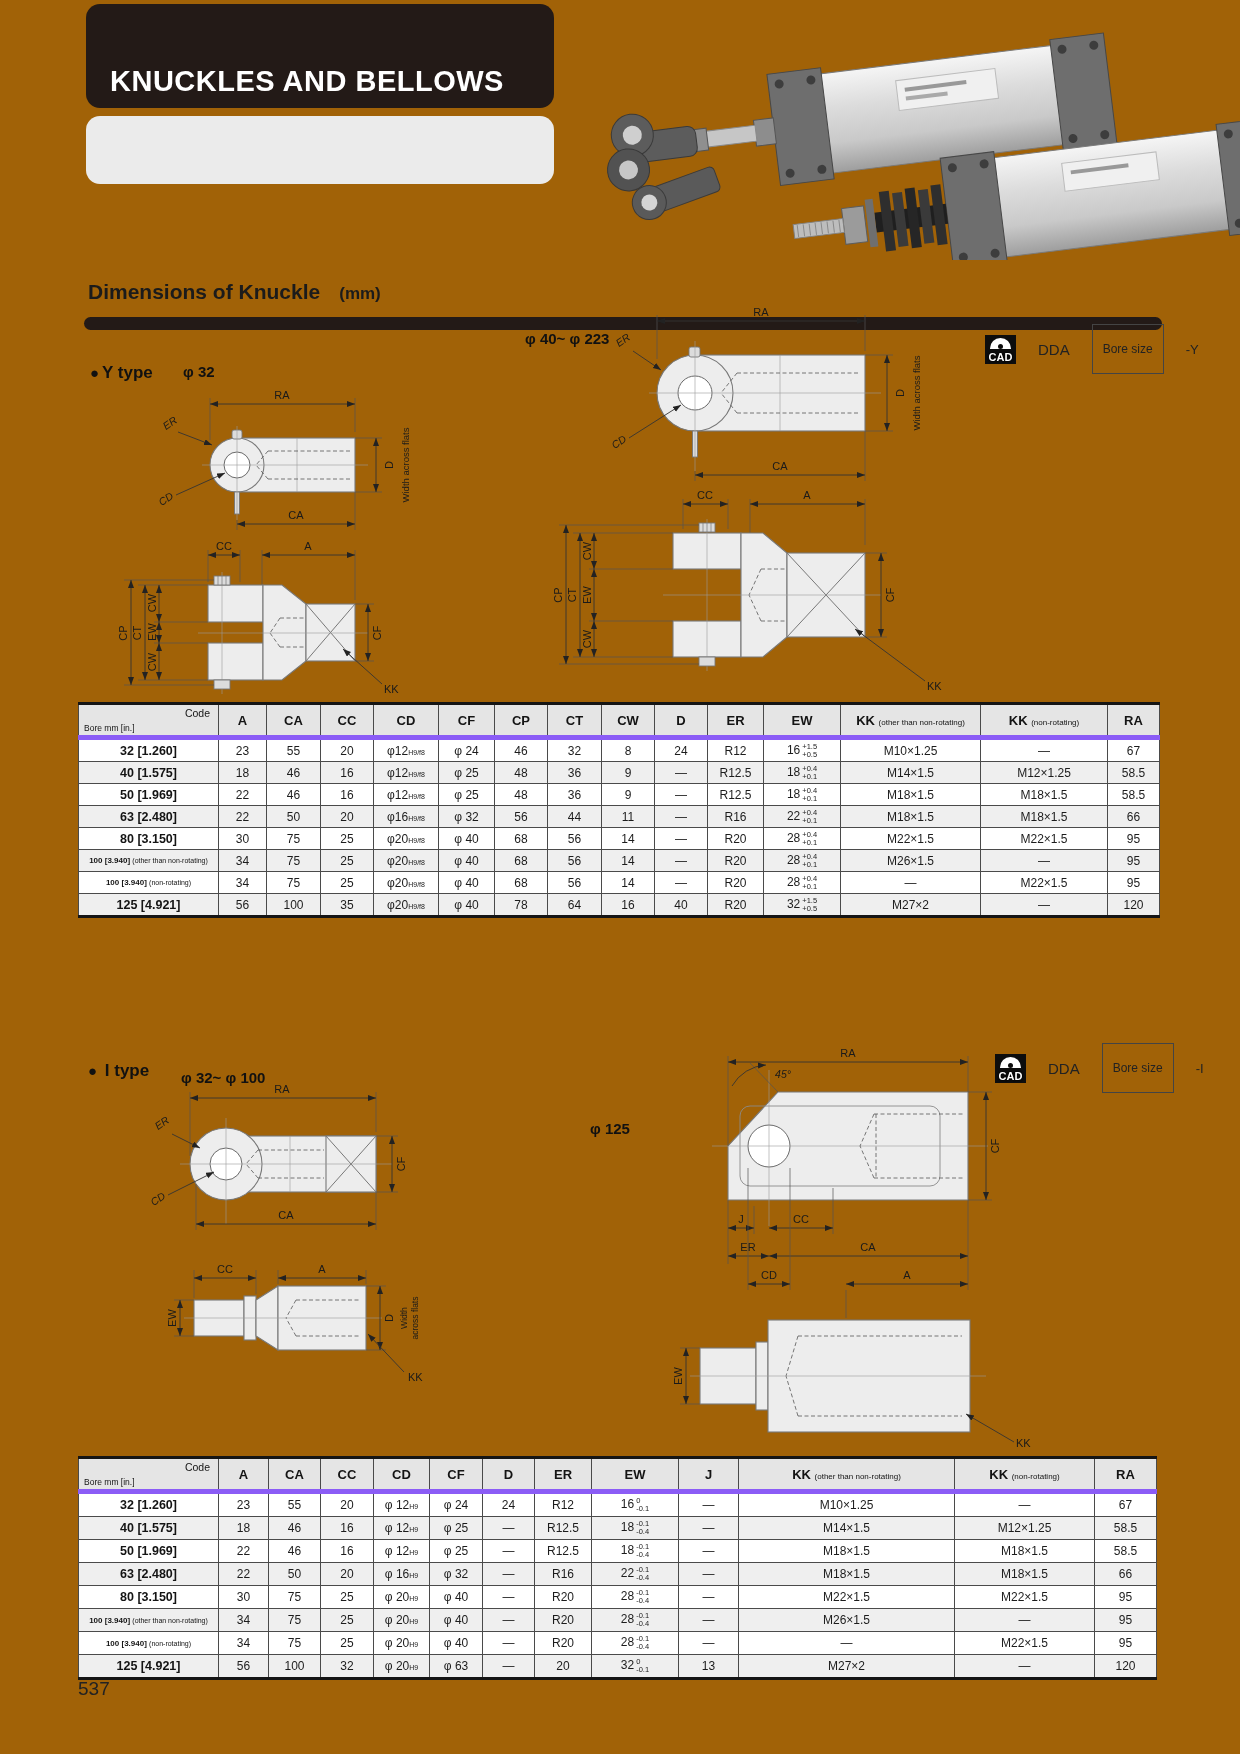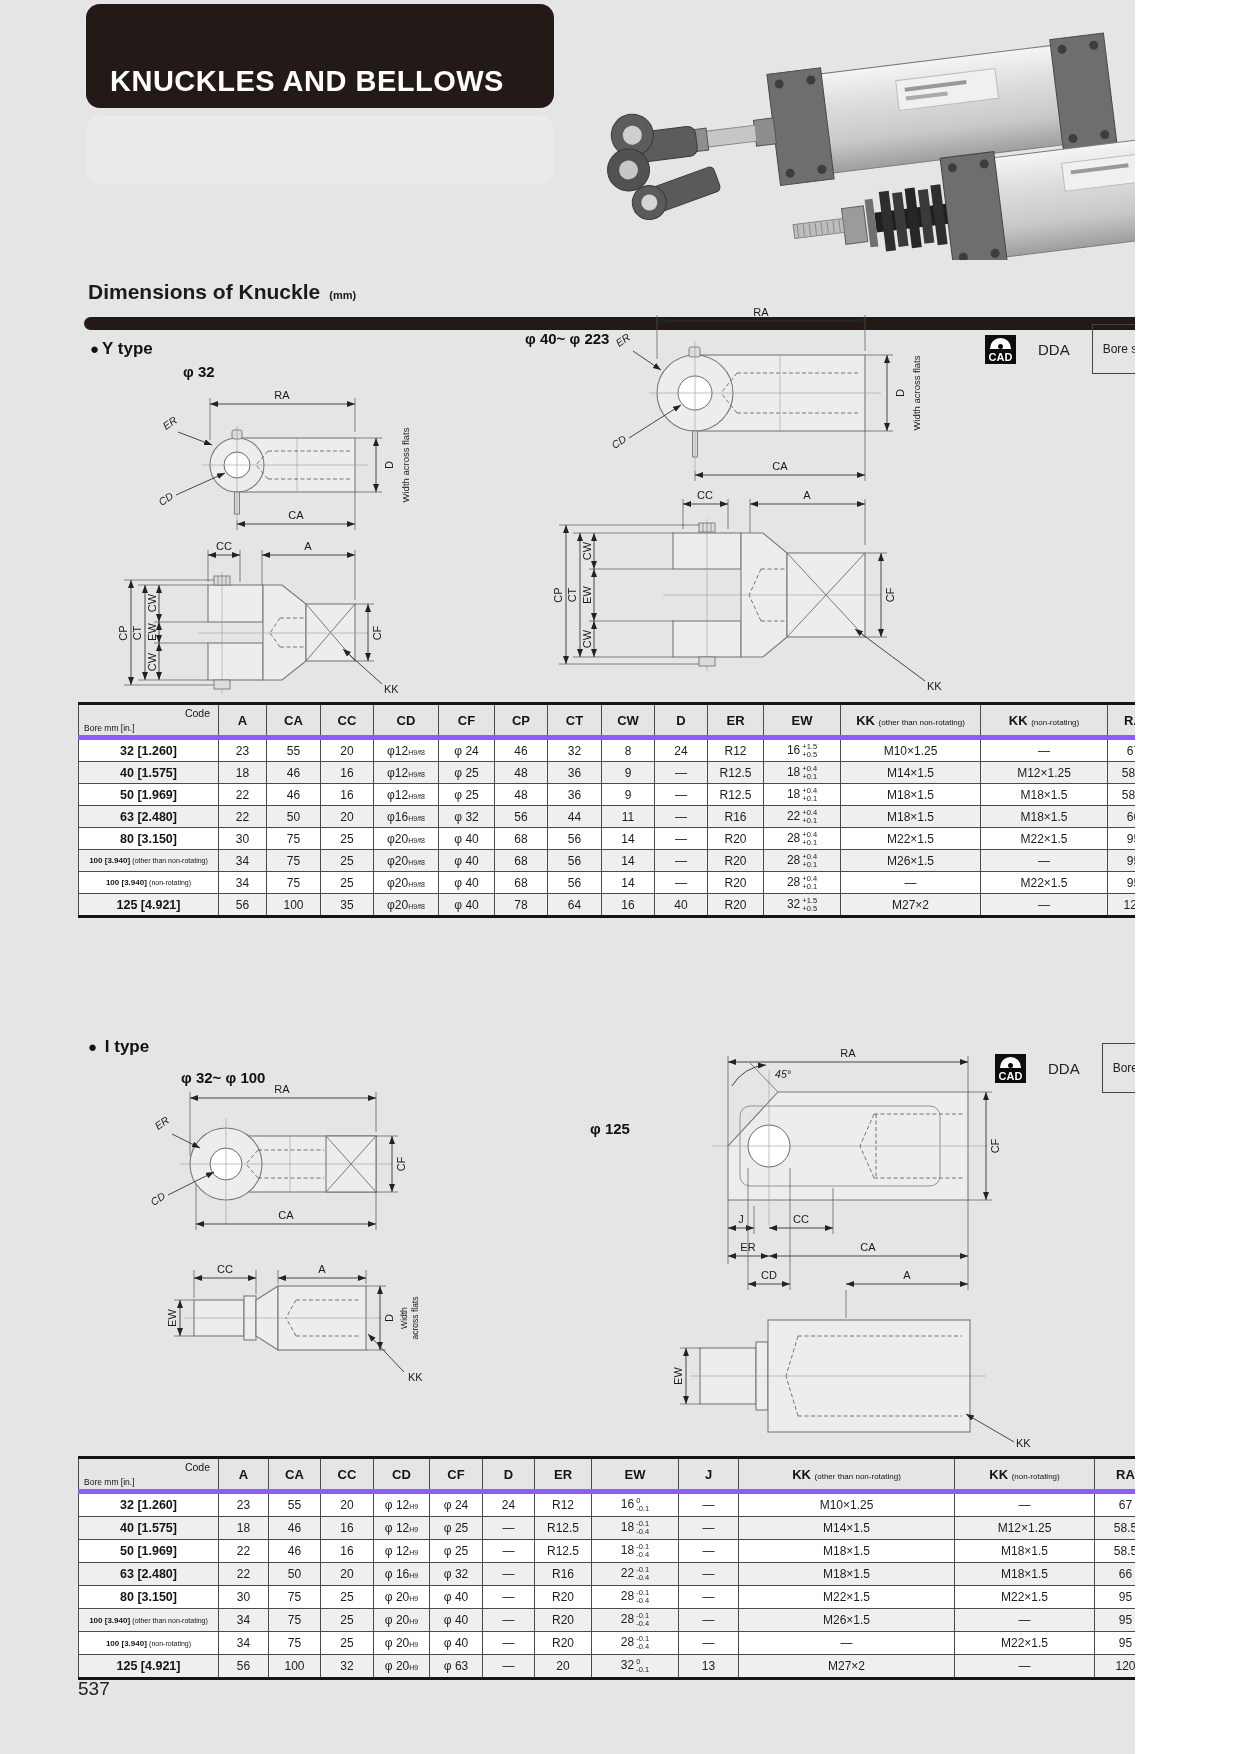--- a/index.html
+++ b/index.html
@@ -1,30 +1,30 @@
 <!DOCTYPE html>
 <html><head>
 <meta charset="utf-8">
 <style>
   html,body{margin:0;padding:0;background:#fff;}
-  .page{position:relative;width:1135px;height:1754px;background:#e5e5e5;overflow:hidden;
+  .page{position:relative;width:1240px;height:1754px;background:#a16207;overflow:hidden;
         font-family:"Liberation Sans",sans-serif;color:#1a1a1a;}
   .abs{position:absolute;}
 
   
   .banner{left:86px;top:4px;width:468px;height:104px;background:#231a17;border-radius:14px;
           display:flex;align-items:flex-end;padding:0 0 10px 24px;box-sizing:border-box;}
   .banner-title{color:#fff;font-size:29px;font-weight:bold;letter-spacing:.5px;white-space:nowrap;}
   .graybar{left:86px;top:116px;width:468px;height:68px;background:#ebebeb;border-radius:14px;}
 
   .sec-head{left:88px;top:280px;font-size:21px;font-weight:bold;color:#1b1b1b;}
-  .sec-head .unit{font-size:11px;margin-left:9px;}
+  .sec-head .unit{font-size:17px;margin-left:19px;}
   .rule{left:84px;top:317px;width:1078px;height:13px;background:#231a17;border-radius:7px;}
 
-  .type-head{font-size:17px;font-weight:bold;color:#111;white-space:nowrap;}
+  .type-head{font-size:17px;font-weight:bold;color:#111;white-space:nowrap;margin-top:24px;}
   .type-head .bullet{font-size:15px;margin-right:3px;}
   .philabel{font-size:15px;font-weight:bold;color:#111;white-space:nowrap;}
 
   
   .badge{display:flex;align-items:center;gap:22px;height:30px;}
   .cadicon{position:relative;width:31px;height:29px;background:#0d0d0d;flex:none;}
   .caddome{position:absolute;left:5px;top:3px;width:21px;height:11px;background:#fff;border-radius:11px 11px 0 0;}
   .caddome::after{content:"";position:absolute;left:8px;top:6px;width:5px;height:5px;background:#0d0d0d;border-radius:50%;}
   .cadtext{position:absolute;left:0;right:0;bottom:1px;text-align:center;color:#fff;font-weight:bold;font-size:11px;
            text-shadow:0 0 2px #000,0 0 2px #000;}

